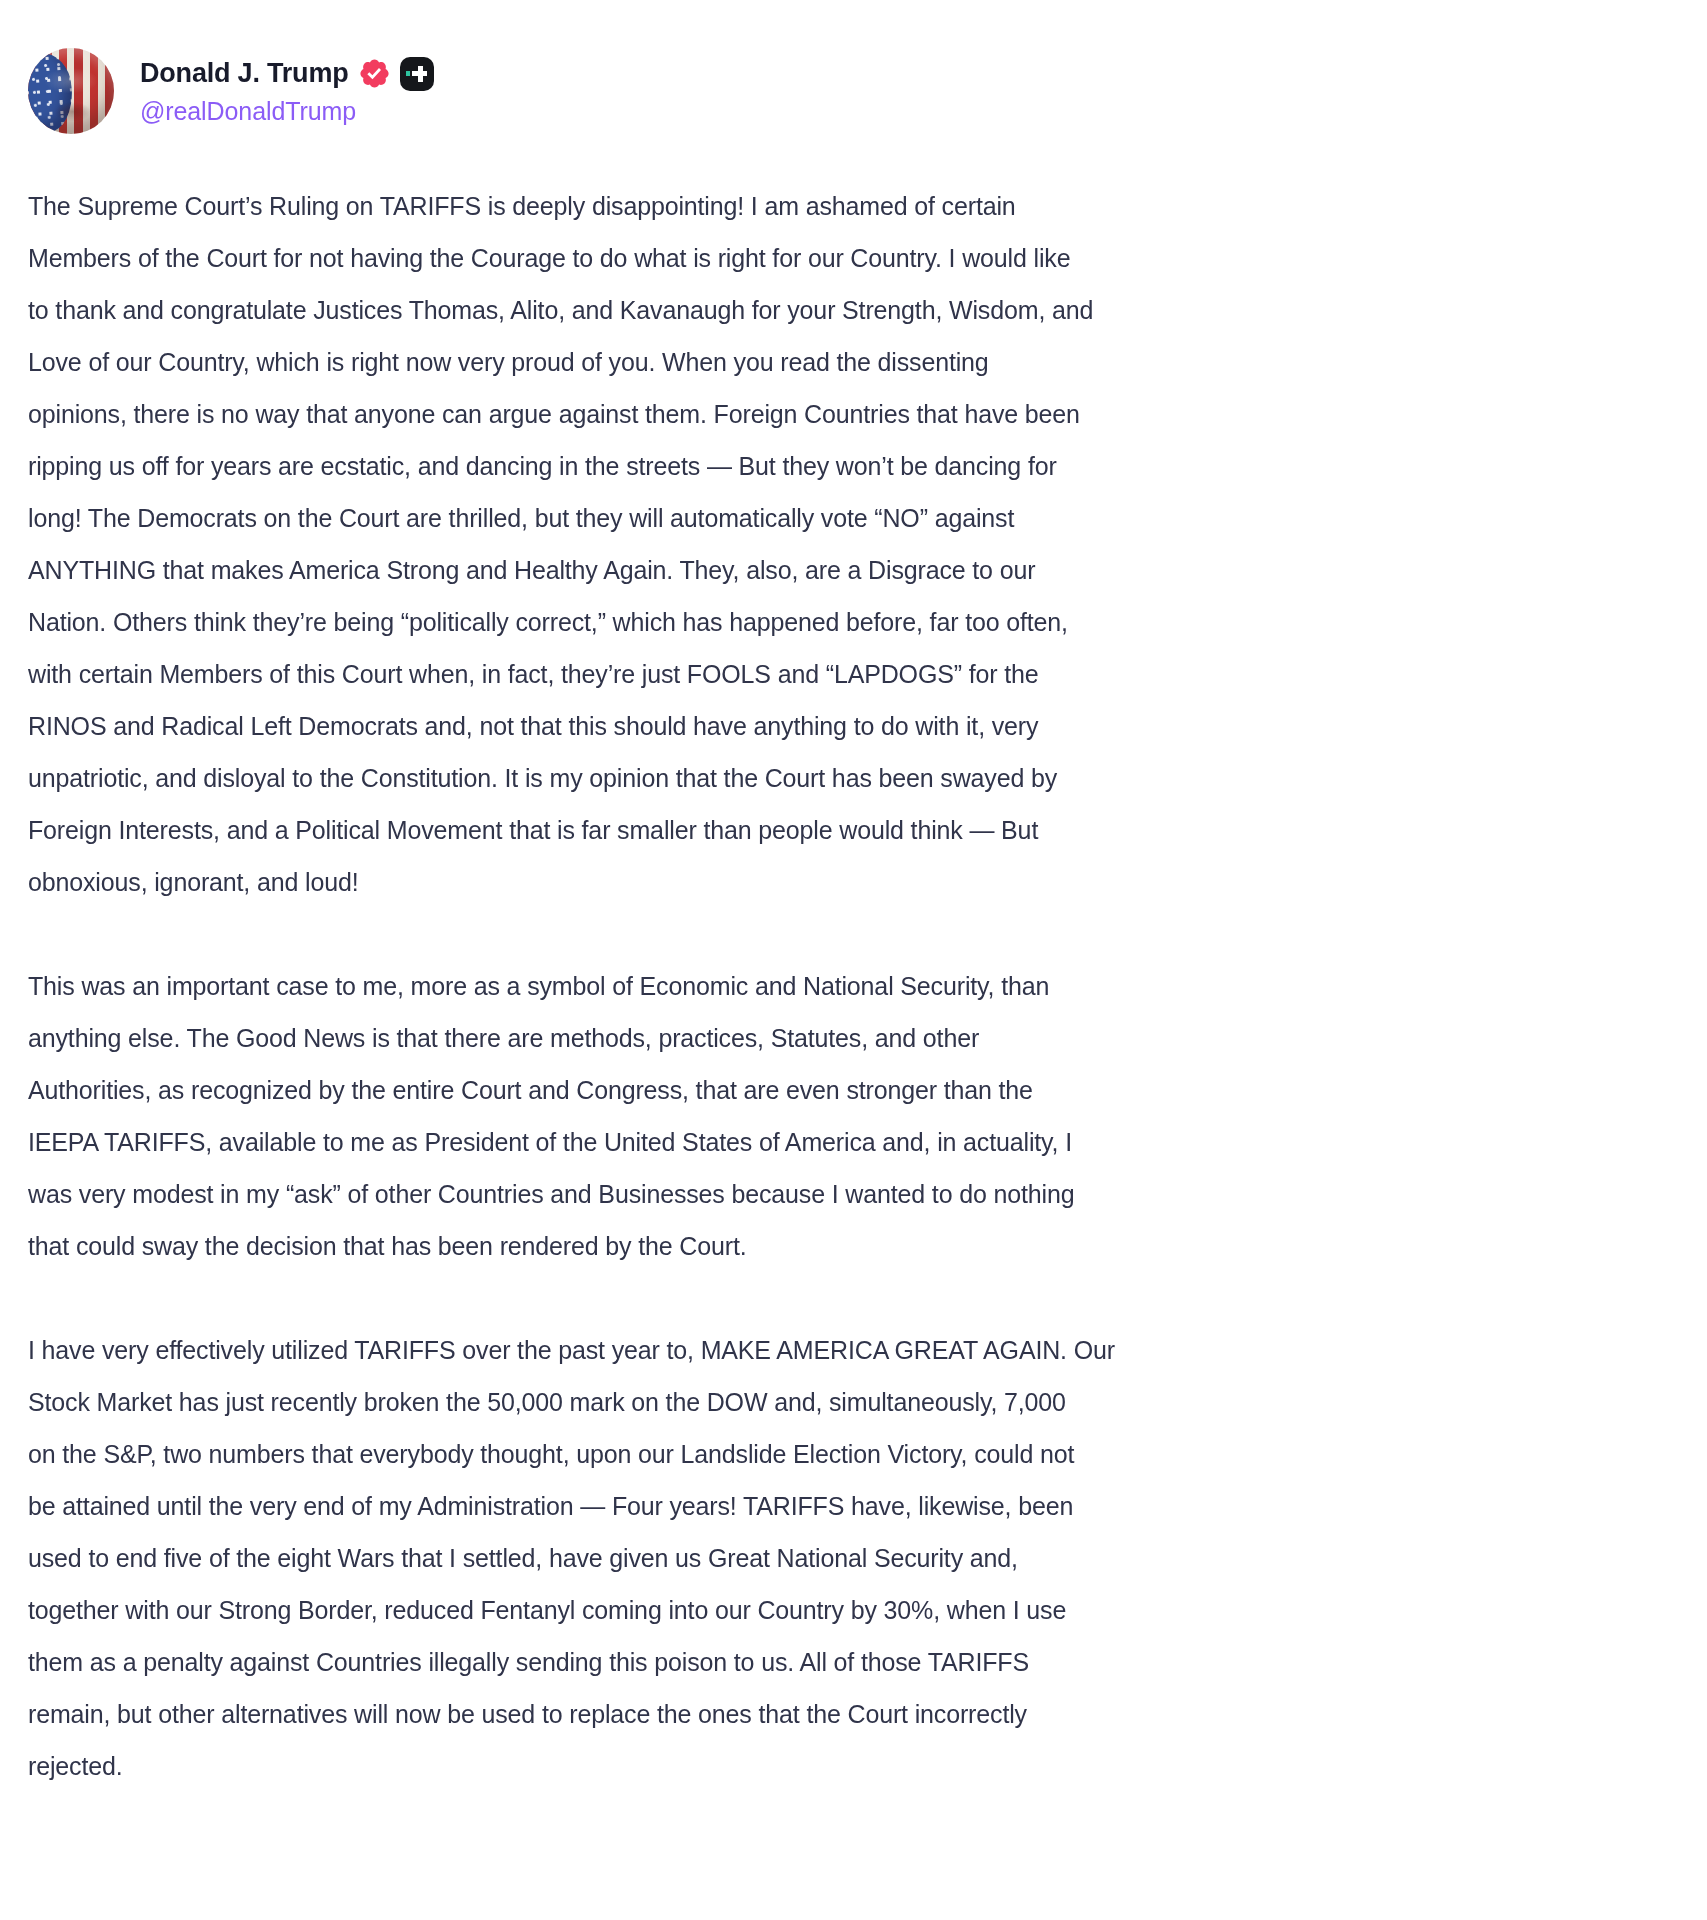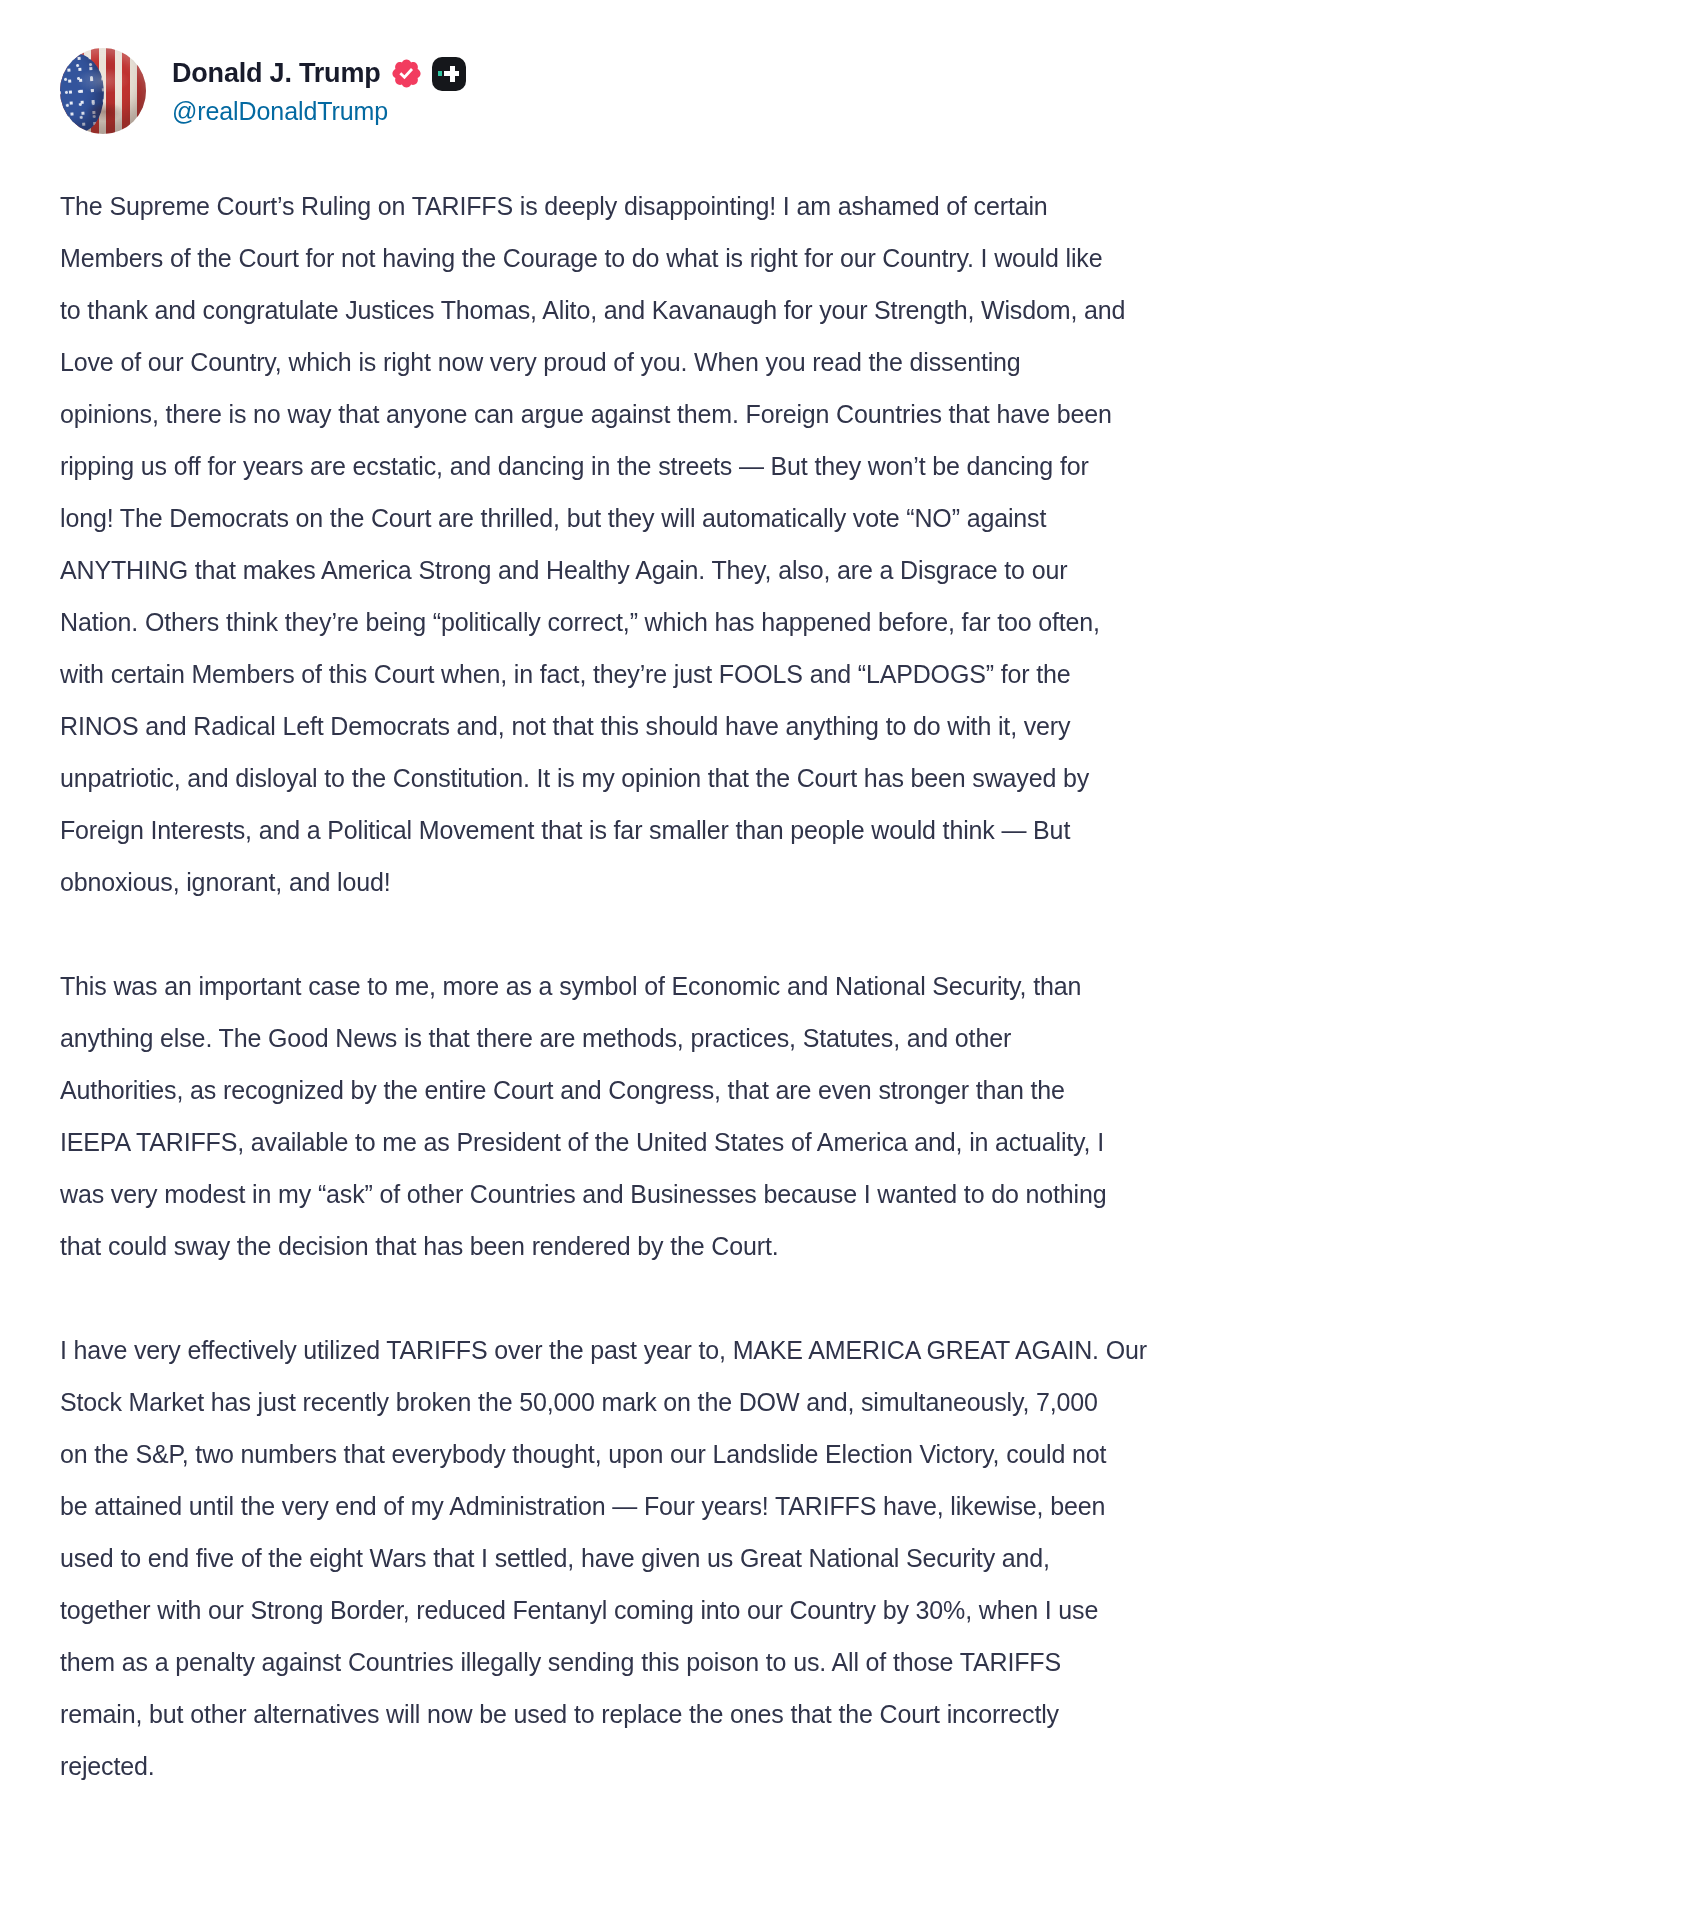--- a/index.html
+++ b/index.html
@@ -4,21 +4,21 @@
 <style>
   html, body { margin: 0; padding: 0; background: #ffffff; }
   .page {
     position: relative;
     width: 1707px;
     height: 1920px;
     background: #ffffff;
     font-family: "Liberation Sans", "DejaVu Sans", sans-serif;
     overflow: hidden;
     box-sizing: border-box;
-    padding: 48px 52px 0 60px;
+    padding: 48px 52px 0 28px;
   }
   
   .post-header {
     display: flex;
     align-items: center;
     gap: 26px;
   }
   .avatar {
     position: relative;
     width: 86px;
@@ -75,21 +75,21 @@
     height: 34px;
     border-radius: 10px;
     background: #15171b;
     flex: 0 0 auto;
   }
   .truth-badge .bar-h { position: absolute; left: 12px; top: 14.5px; width: 15px; height: 5px; background: #ffffff; }
   .truth-badge .bar-v { position: absolute; left: 18px; top: 9px;  width: 5px;  height: 16px; background: #ffffff; }
   .truth-badge .accent-square { position: absolute; left: 6px; top: 14.5px; width: 4.5px; height: 5px; }
   .handle {
     font-size: 25px;
-    color: #0369a1;
+    color: #8b5cf6;
     margin-top: 6px;
     letter-spacing: -0.1px;
   }
   
   .post-body {
     margin-top: 46px;
     max-width: 1603px;
   }
   .post-paragraph {
     margin: 0 0 52px 0;

